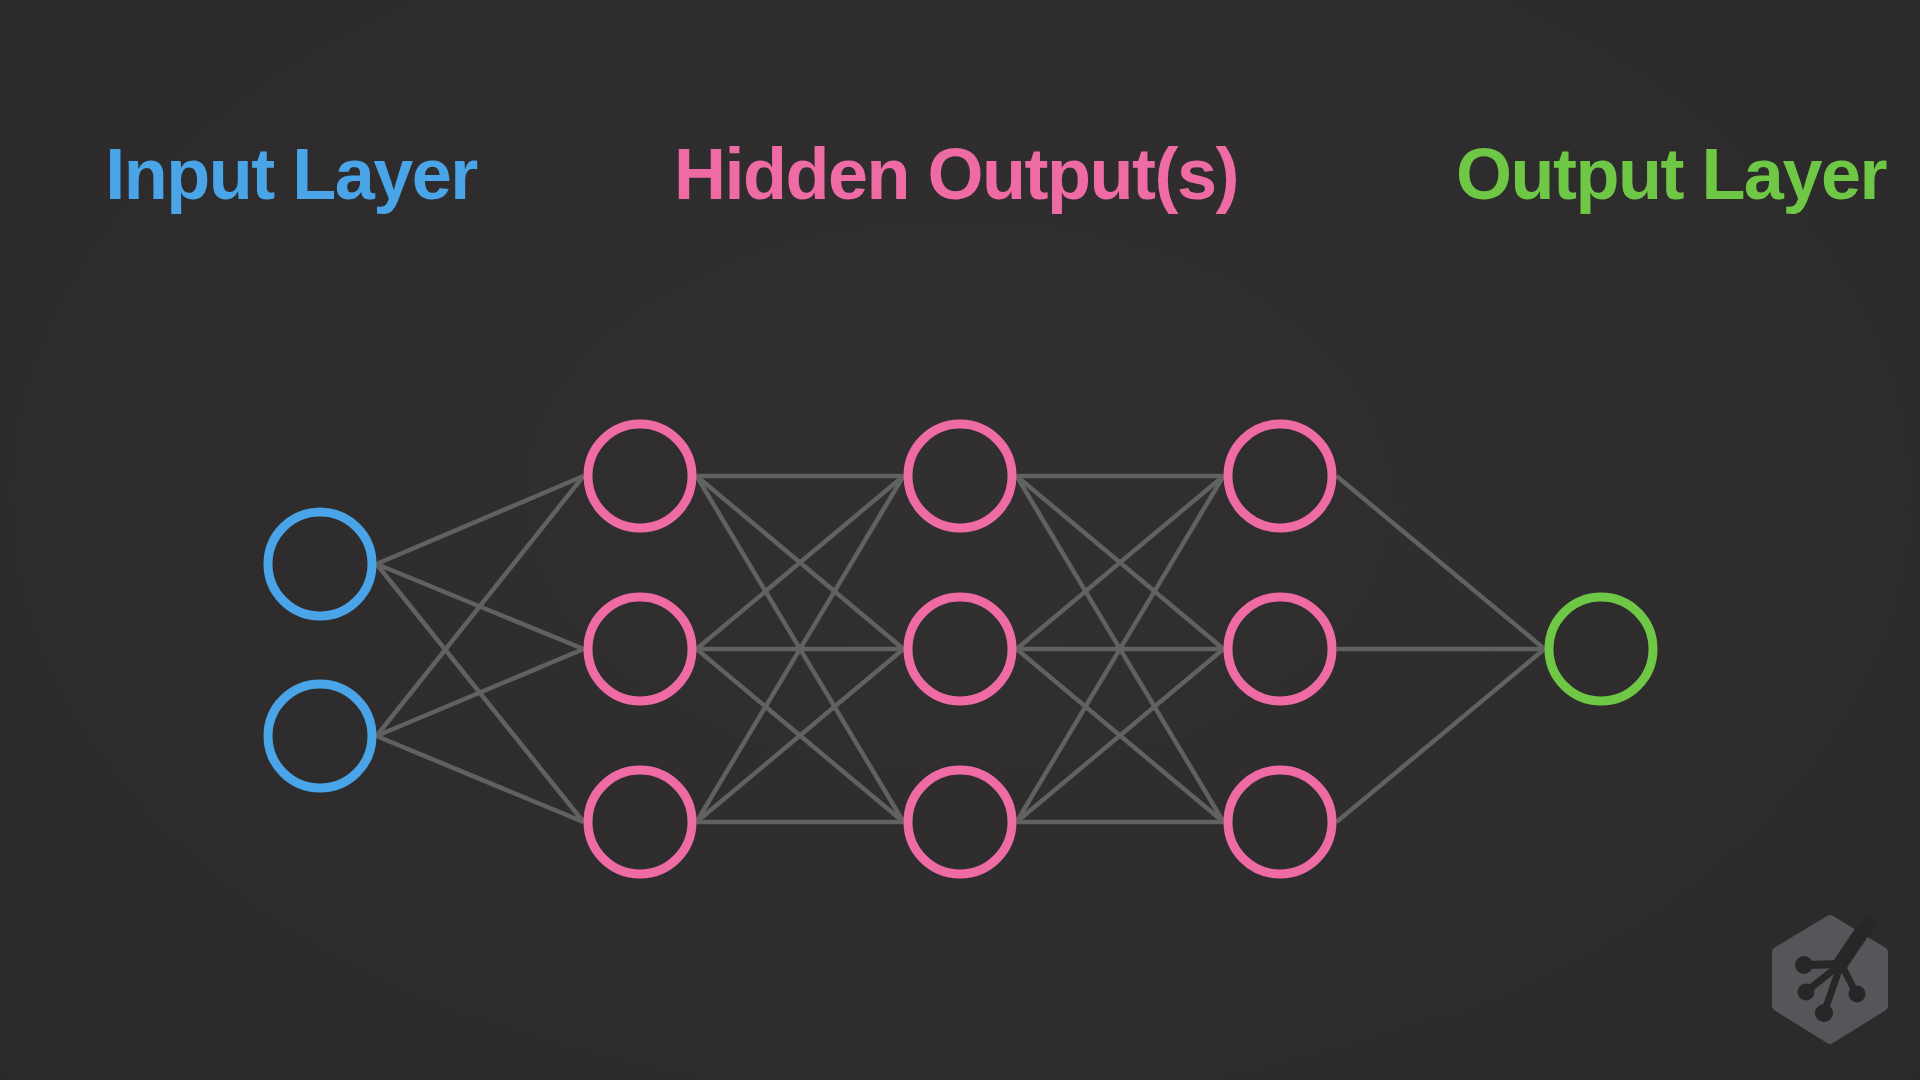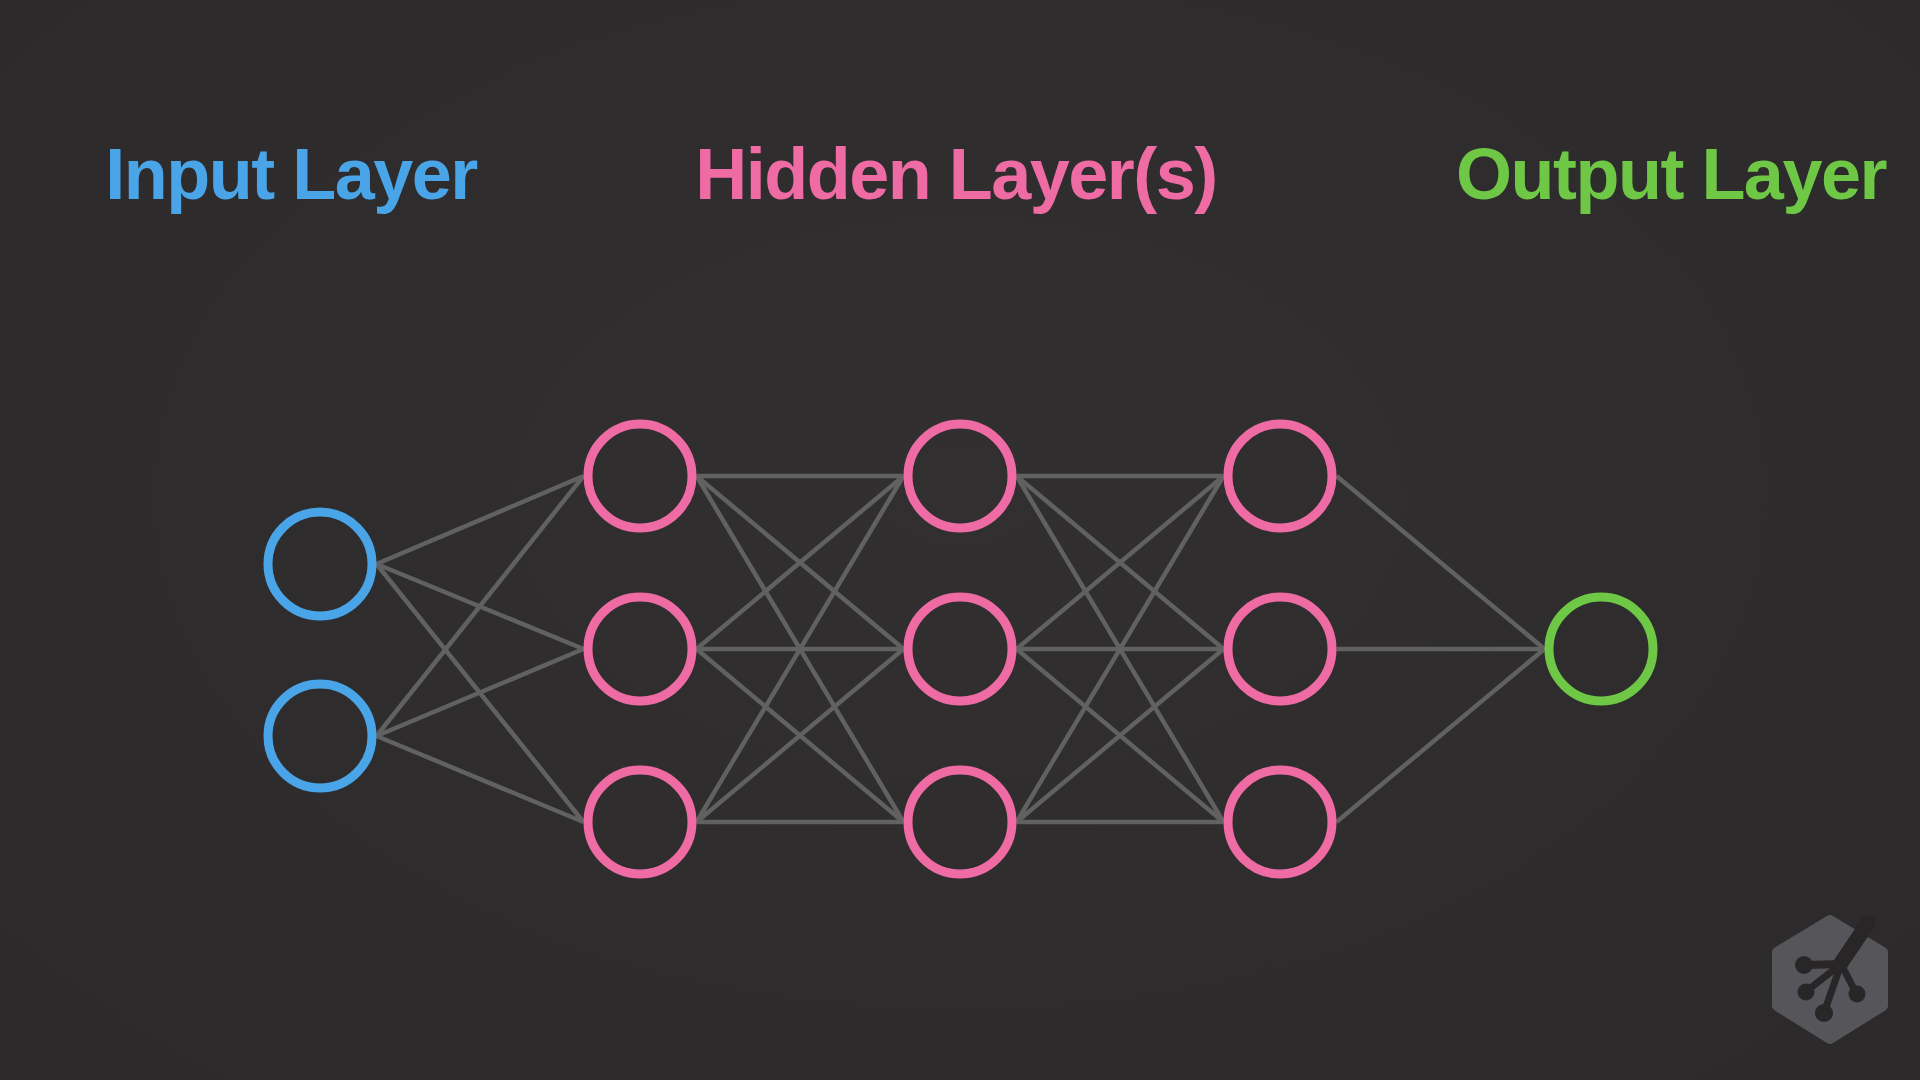--- a/index.html
+++ b/index.html
@@ -42,21 +42,21 @@
     display: block;
   }
 </style>
 </head>
 <body>
 
 <div class="stage" id="stage" style="background: radial-gradient(115% 130% at 50% 46%, rgb(49, 47, 48) 0%, rgb(44, 42, 43) 55%, rgb(34, 32, 33) 100%);">
 
   <div class="layer-label" style="color: rgb(74, 165, 232); left: 291px;">Input Layer</div>
 
-  <div class="layer-label" style="color: rgb(238, 107, 164); left: 956px;">Hidden Layer(s)</div>
+  <div class="layer-label" style="color: rgb(238, 107, 164); left: 956px;">Hidden Output(s)</div>
 
   <div class="layer-label" style="color: rgb(110, 200, 70); left: 1671px;">Output Layer</div>
 
   <svg id="network" viewBox="0 0 1920 1080">
       <line x1="376.5" y1="564" x2="583.5" y2="476" stroke="#616161" stroke-width="4.5"></line>
       <line x1="376.5" y1="564" x2="583.5" y2="649" stroke="#616161" stroke-width="4.5"></line>
       <line x1="376.5" y1="564" x2="583.5" y2="822" stroke="#616161" stroke-width="4.5"></line>
       <line x1="376.5" y1="736" x2="583.5" y2="476" stroke="#616161" stroke-width="4.5"></line>
       <line x1="376.5" y1="736" x2="583.5" y2="649" stroke="#616161" stroke-width="4.5"></line>
       <line x1="376.5" y1="736" x2="583.5" y2="822" stroke="#616161" stroke-width="4.5"></line>

